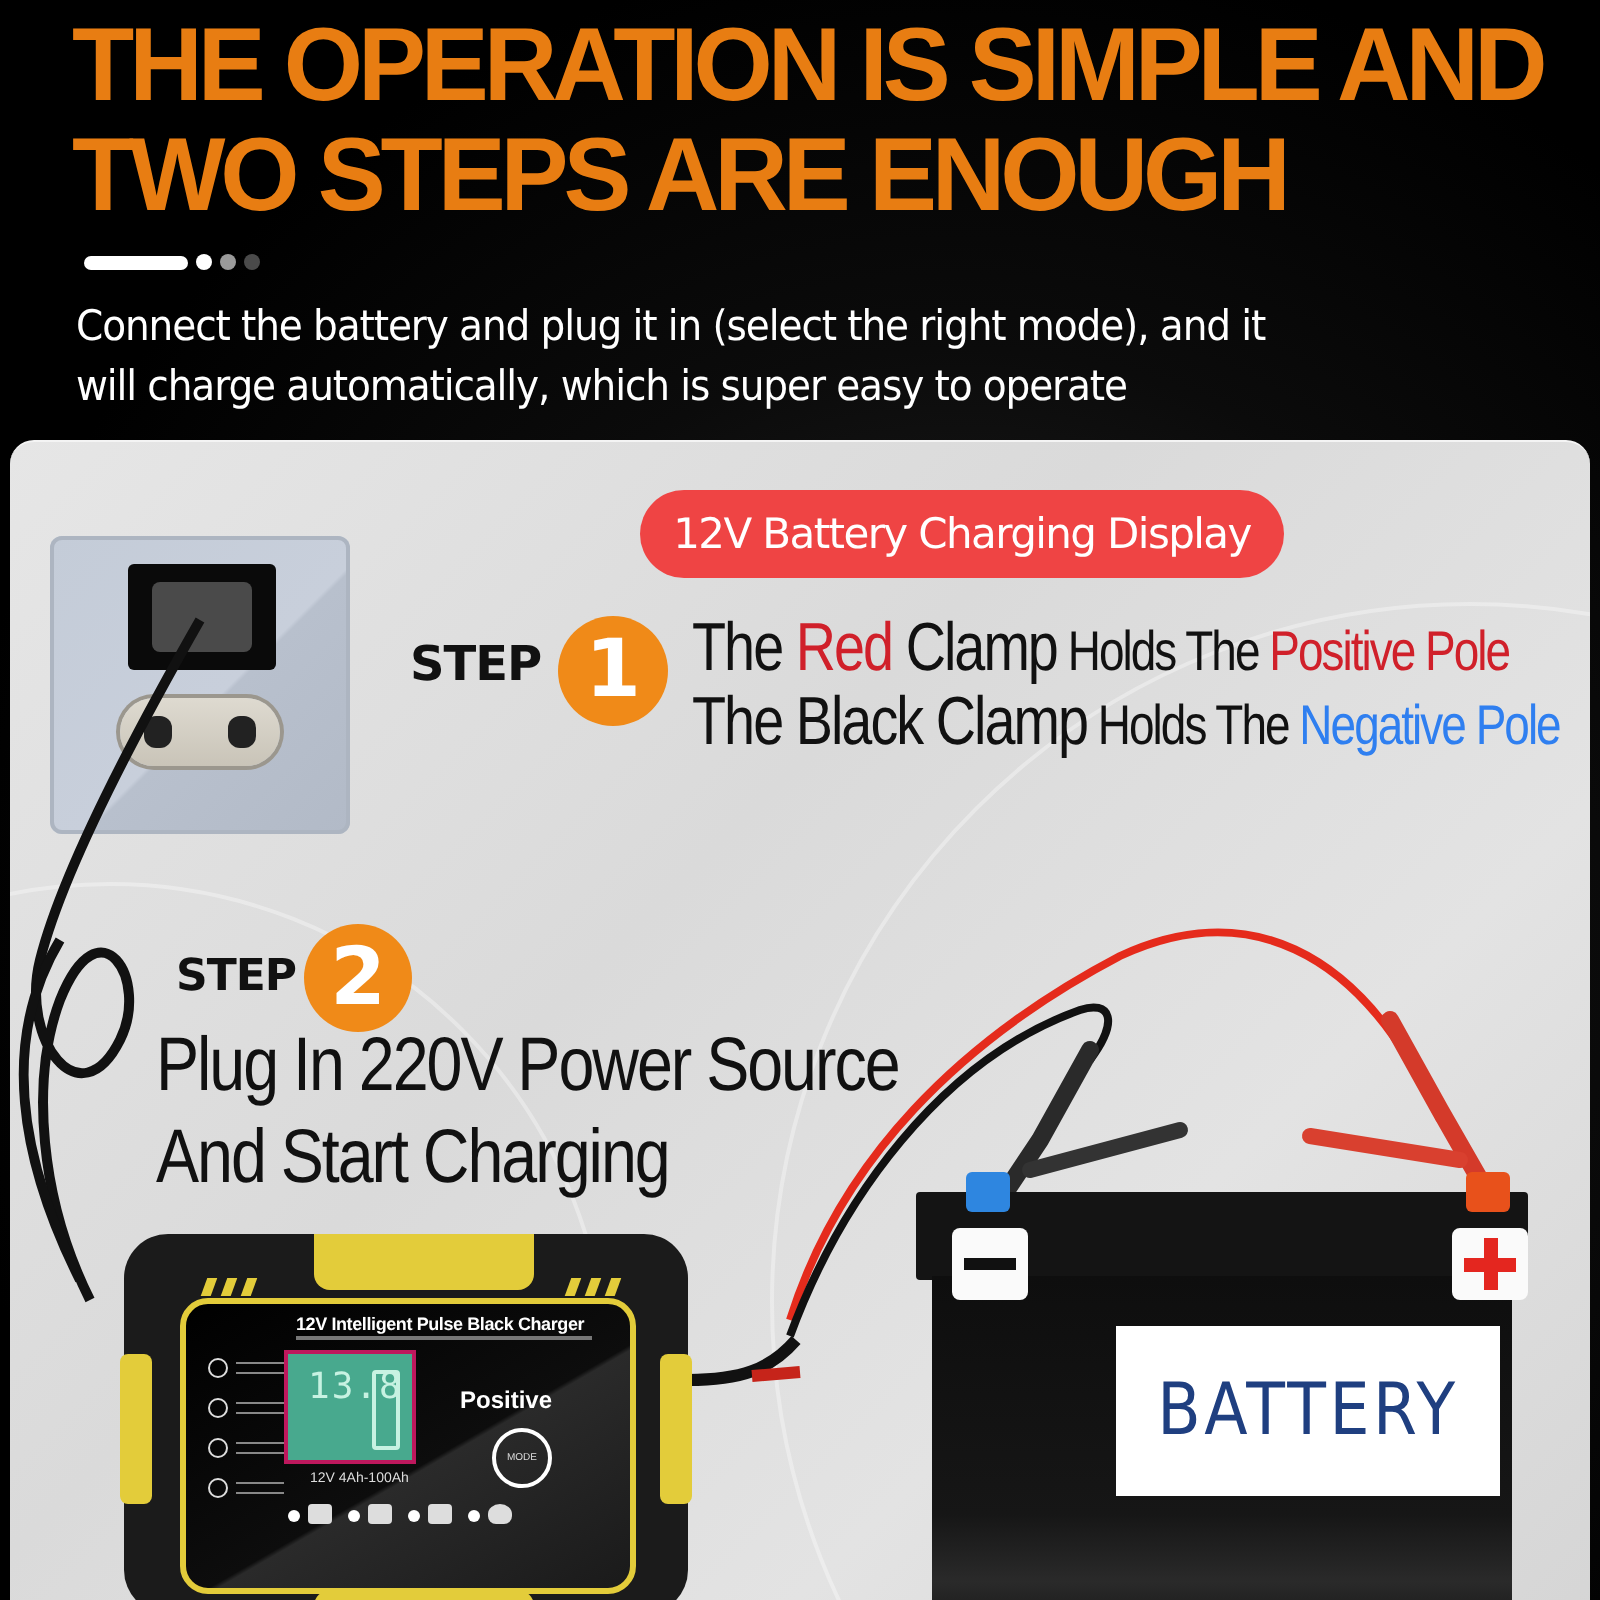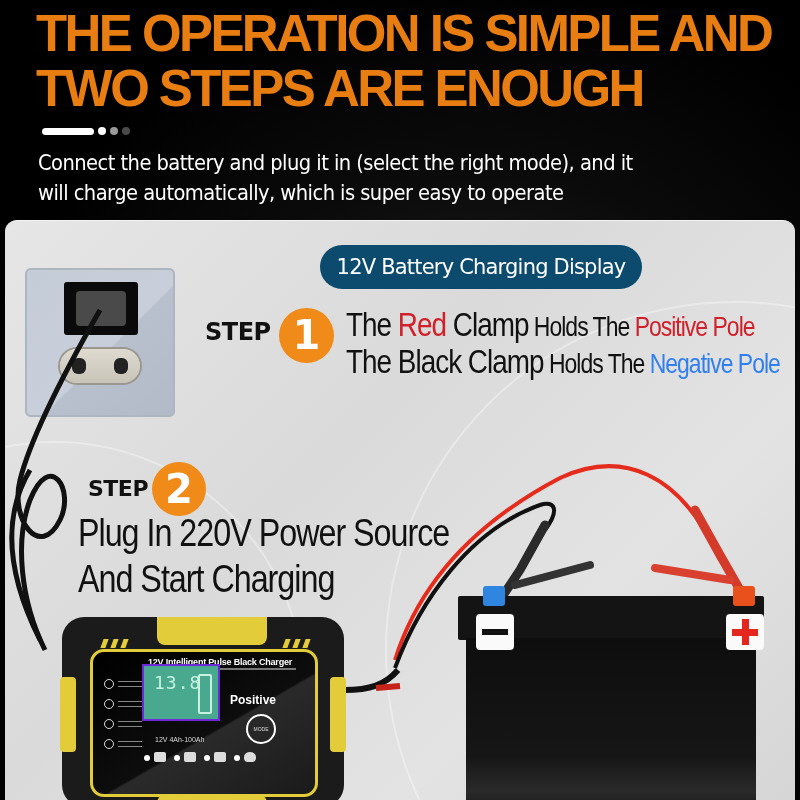--- a/index.html
+++ b/index.html
@@ -29,21 +29,21 @@
   .outlet { position: absolute; left: 25px; top: 268px; width: 150px; height: 149px; border-radius: 6px;
     background: linear-gradient(135deg, #c4ccd8 0%, #c8cfdb 55%, #b8c0cd 56%, #b2bac7 100%);
     box-shadow: inset 0 0 0 2px #adb5c1; }
   .outlet .port { position: absolute; left: 39px; top: 14px; width: 74px; height: 53px; background: #0a0a0a; border-radius: 3px; }
   .outlet .port .inner { position: absolute; left: 12px; top: 9px; width: 50px; height: 35px; background: #4a4a4a; border-radius: 4px; }
   .outlet .socket { position: absolute; left: 35px; top: 81px; width: 80px; height: 34px; border-radius: 17px;
     background: linear-gradient(#dedad0, #c9c4b8); box-shadow: 0 0 0 2px #9b978e; }
   .outlet .socket .hole { position: absolute; top: 9px; width: 14px; height: 16px; background: #222; border-radius: 6px; }
 
   .badge-display { position: absolute; left: 320px; top: 245px; width: 322px; height: 44px; border-radius: 22px;
-    background: #0c4a6e; color: #fff; font-family: "DejaVu Sans", sans-serif; font-size: 21px; line-height: 44px;
+    background: #ef4444; color: #fff; font-family: "DejaVu Sans", sans-serif; font-size: 21px; line-height: 44px;
     text-align: center; letter-spacing: -0.8px; }
 
   .step-label { position: absolute; color: #111; font-family: "DejaVu Sans", sans-serif; font-weight: 700; letter-spacing: -0.5px; }
   .step-circle { position: absolute; border-radius: 50%; background: #f08a18; color: #fff;
     font-family: "DejaVu Sans", sans-serif; font-weight: 700; text-align: center; }
 
   .rule-line { position: absolute; left: 346px; white-space: nowrap; color: #111;
     font-family: "Liberation Sans", sans-serif; letter-spacing: -1.2px; transform: scaleX(0.82); transform-origin: left; }
   .rule-line .big { font-size: 34px; }
   .rule-line .small { font-size: 28px; }
@@ -56,21 +56,21 @@
   
   .charger { position: absolute; left: 62px; top: 617px; width: 282px; height: 190px; }
   .charger .shell { position: absolute; left: 0; top: 0; width: 282px; height: 190px; background: #1b1b1b; border-radius: 22px; }
   .charger .yellow-top { position: absolute; left: 95px; top: 0; width: 110px; height: 28px; background: #e3cc3a; border-radius: 0 0 8px 8px; }
   .charger .yellow-bottom { position: absolute; left: 95px; top: 178px; width: 110px; height: 20px; background: #e3cc3a; border-radius: 8px 8px 0 0; }
   .charger .yellow-side { position: absolute; top: 60px; width: 16px; height: 75px; background: #e3cc3a; border-radius: 4px; }
   .charger .face { position: absolute; left: 28px; top: 32px; width: 228px; height: 148px; border: 3px solid #e3cc3a; border-radius: 14px;
     background: linear-gradient(150deg, #000 0%, #0d0d0d 55%, #2a2a2a 56%, #1a1a1a 100%); }
   .charger .title { position: absolute; left: 86px; top: 40px; color: #fff; font-size: 9px; font-weight: 700; white-space: nowrap; letter-spacing: -0.2px; }
   .charger .subtitle { position: absolute; left: 86px; top: 51px; width: 148px; height: 2px; background: #777; }
-  .charger .lcd { position: absolute; left: 80px; top: 47px; width: 78px; height: 57px; background: #48a98e; border: 2px solid #6d28d9; }
+  .charger .lcd { position: absolute; left: 80px; top: 58px; width: 66px; height: 57px; background: #48a98e; border: 2px solid #be185d; }
   .charger .lcd .readout { position: absolute; left: 10px; top: 6px; font-family: "DejaVu Sans Mono", monospace; font-size: 18px; color: #c7f2e2; letter-spacing: 1px; }
   .charger .lcd .bar { position: absolute; right: 6px; top: 8px; width: 14px; height: 40px; border: 2px solid #c7f2e2; border-radius: 2px; }
   .charger .spec { position: absolute; left: 93px; top: 119px; color: #ddd; font-size: 7px; white-space: nowrap; }
   .charger .brand { position: absolute; left: 168px; top: 76px; color: #fff; font-size: 12px; font-weight: 700; white-space: nowrap; }
   .charger .mode-btn { position: absolute; left: 184px; top: 97px; width: 30px; height: 30px; border: 2px solid #fff; border-radius: 50%;
     color: #ddd; font-size: 5px; text-align: center; line-height: 26px; }
   .charger .feature-icon { position: absolute; left: 42px; width: 10px; height: 10px; border: 1.5px solid #ddd; border-radius: 50%; }
   .charger .feature-text { position: absolute; left: 56px; width: 24px; height: 6px; border-top: 1.5px solid #888; border-bottom: 1.5px solid #888; }
   .charger .mode-dot { position: absolute; top: 138px; width: 6px; height: 6px; background: #fff; border-radius: 50%; }
   .charger .mode-icon { position: absolute; top: 135px; width: 12px; height: 10px; background: #ddd; border-radius: 2px; }
@@ -210,13 +210,16 @@
   <div class="terminal-neg"></div>
   <div class="terminal-pos"></div>
   <div class="body"></div>
   <div class="sign" style="left:18px;">
       <div class="minus-bar"></div>
     </div>
   <div class="sign" style="left:268px;">
       <div class="plus-v"></div>
       <div class="plus-h"></div>
     </div>
+  <div class="label">
+      <span>BATTERY</span>
+    </div>
 </div>
 
 </body></html>

